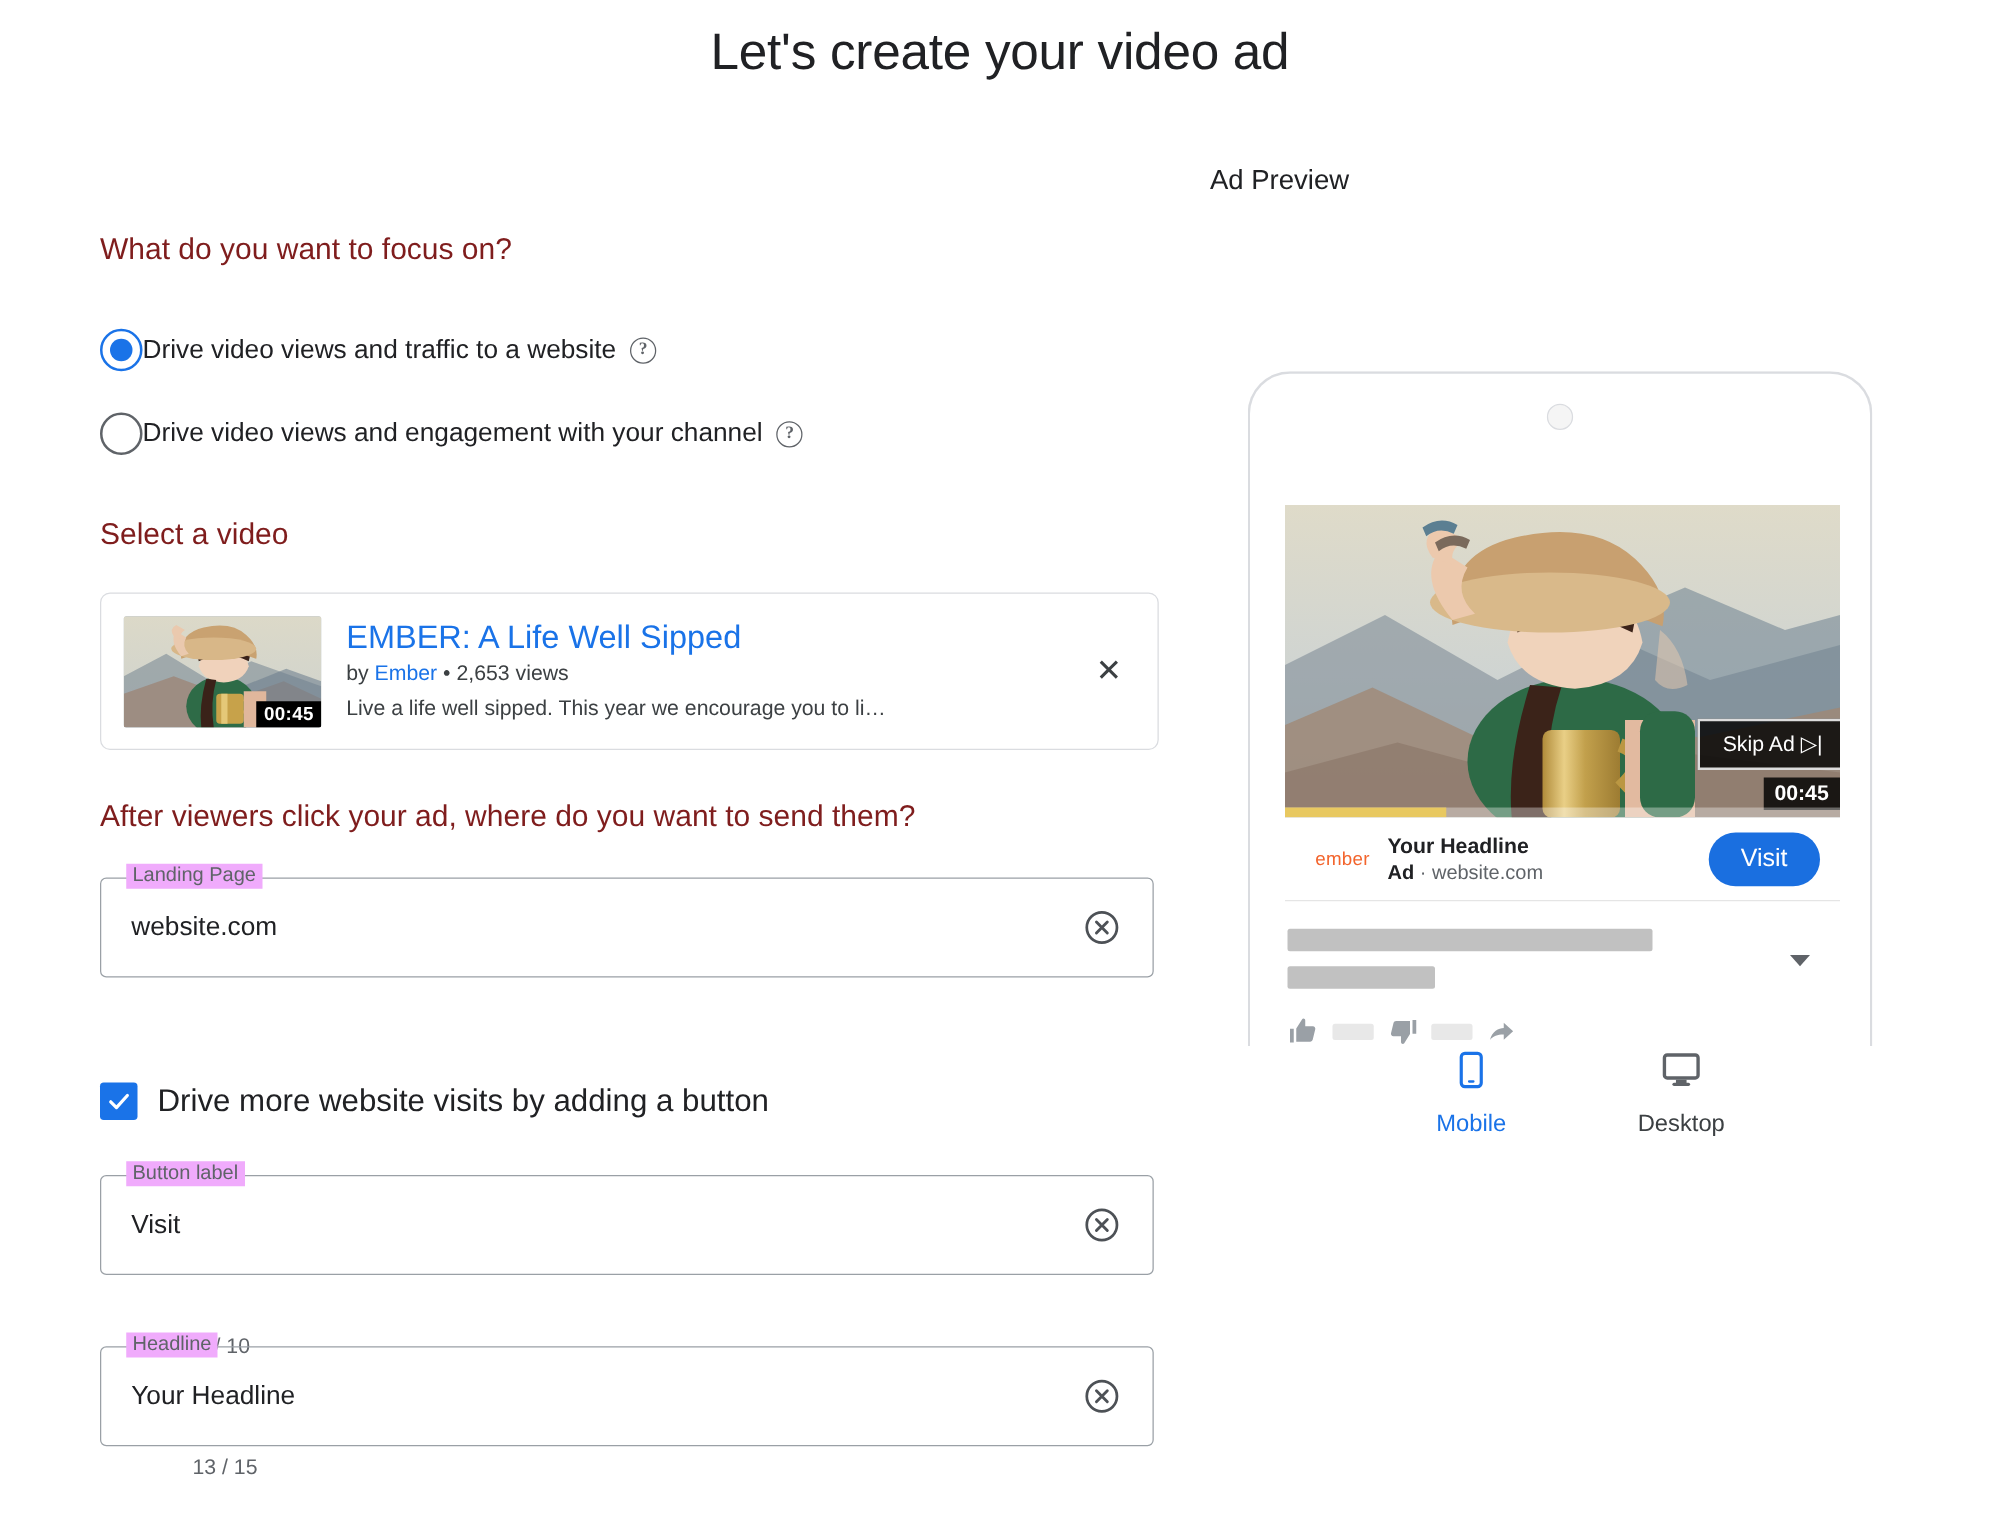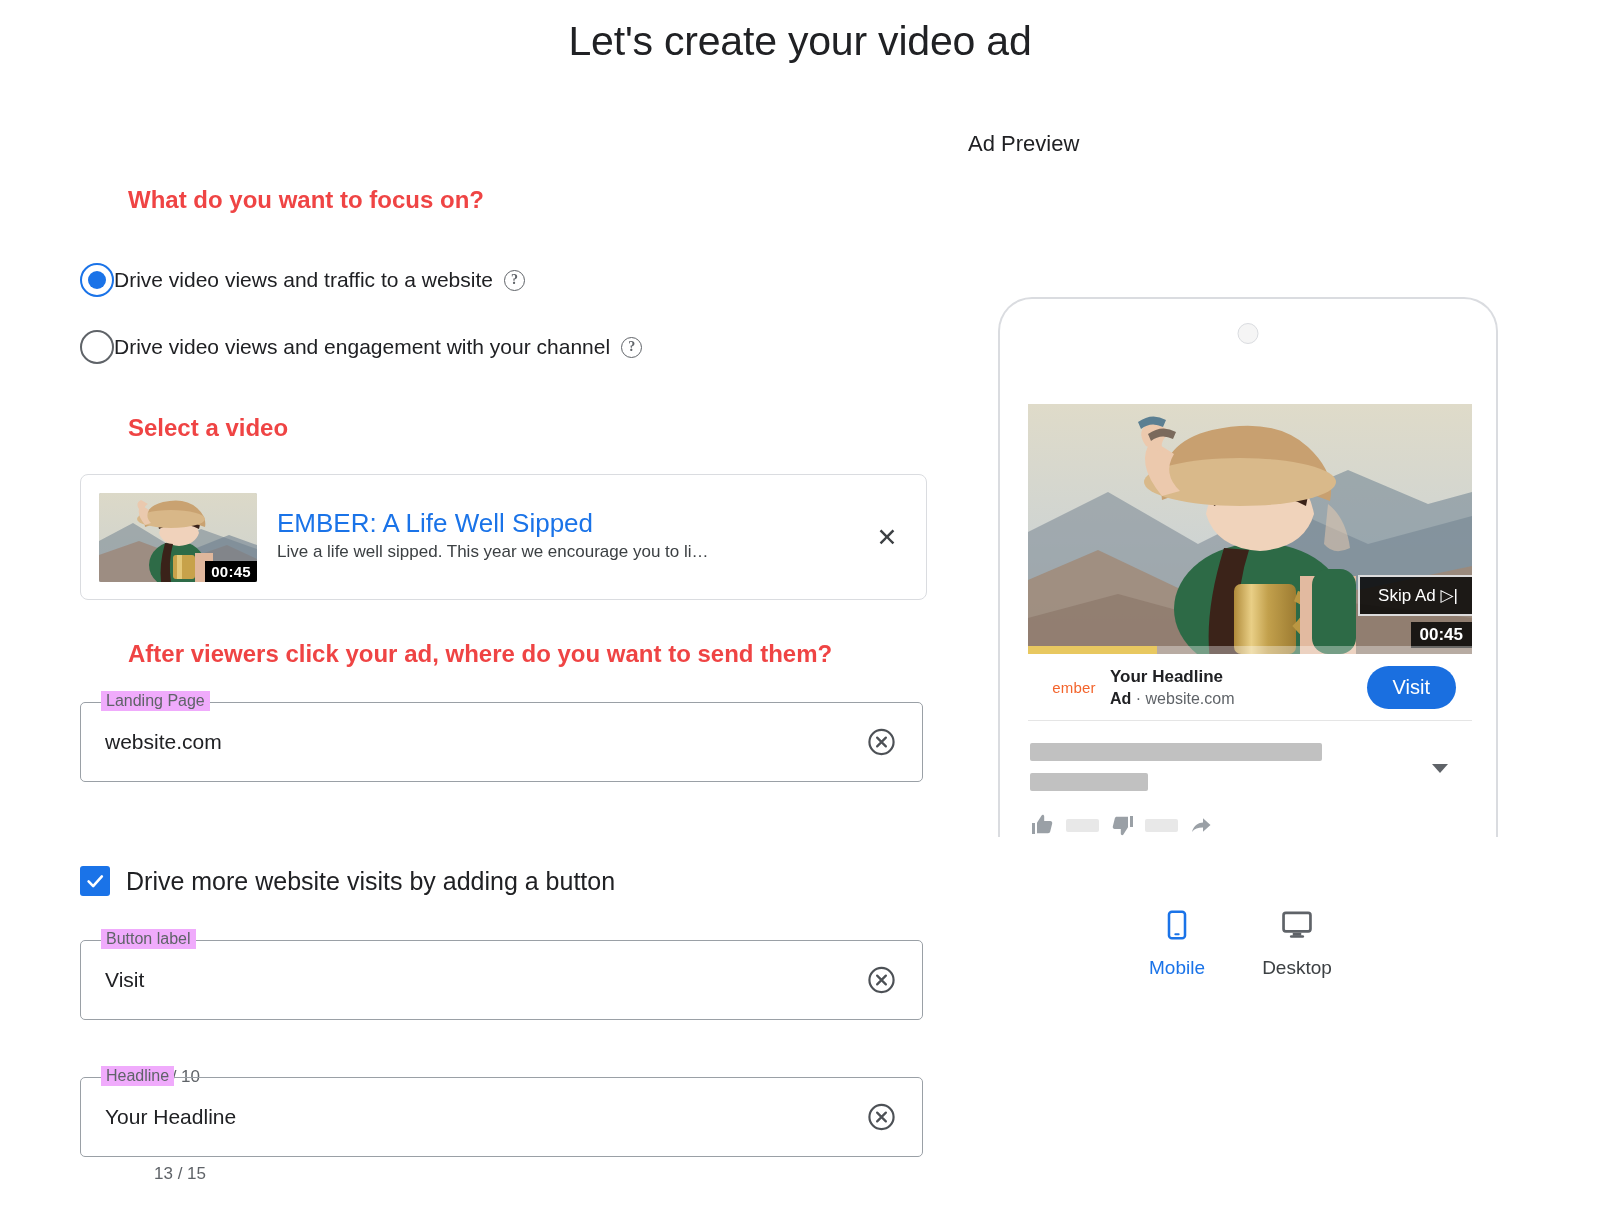--- a/index.html
+++ b/index.html
@@ -21,21 +21,21 @@
   }
   .ad-preview-title {
     position: absolute; top: 131px; left: 968px;
     font-size: 22px; font-weight: 400; color: #202124;
   }
 
   
   .form-col { position: absolute; top: 0; left: 80px; width: 850px; }
 
   .section-heading {
-    font-size: 24px; font-weight: 700; color: #ef4444; margin-left: 48px;
+    font-size: 24px; font-weight: 400; color: #7f1d1d;
   }
   #h-focus { position: absolute; top: 186px; left: 0; }
   #h-select { position: absolute; top: 414px; left: 0; }
   #h-after  { position: absolute; top: 640px; left: 0; }
 
   
   .radio-row { position: absolute; display: flex; align-items: center; }
   #radio-0 { top: 263px; left: 0; }
   #radio-1 { top: 330px; left: 0; }
   .radio {
@@ -195,21 +195,21 @@
   .caret {
     position: absolute; right: 24px; top: 43px;
     width: 0; height: 0; border-left: 8px solid transparent;
     border-right: 8px solid transparent; border-top: 9px solid #5f6368;
     cursor: pointer;
   }
   .actions { display: flex; align-items: center; gap: 10px; margin-top: 22px; }
   .pill { width: 33px; height: 13px; background: #e8e8e8; border-radius: 2px; }
 
   
-  .device-toggle { position: absolute; top: 908px; left: 1140px; display: flex; gap: 46px; }
+  .device-toggle { position: absolute; top: 839px; left: 1140px; display: flex; gap: 94px; }
   .device { width: 74px; text-align: center; cursor: pointer; }
   .device .dlabel { margin-top: 11px; font-size: 19px; }
   .device.active .dlabel { color: #1a73e8; }
   .device.inactive .dlabel { color: #3c4043; }
 </style>
 </head>
 <body>
 
 <div class="page">
 
@@ -260,20 +260,21 @@
           <rect x="74" y="62" width="22" height="24" rx="3" fill="#c7a24a"></rect>
           <rect x="78" y="62" width="5" height="24" fill="#e4c878"></rect>
           <path d="M96 66 q9 3 0 12" stroke="#c7a24a" stroke-width="4" fill="none"></path>
           <rect x="96" y="60" width="18" height="29" fill="#e0b79c"></rect>
           </svg><div></div>
         
         <span class="dur">00:45</span>
       </div>
       <div class="video-meta">
         <div class="video-title">EMBER: A Life Well Sipped</div>
+        <div class="video-sub"><span>by </span><span class="chan">Ember</span><span> • 2,653 views</span></div>
         <div class="video-desc">Live a life well sipped. This year we encourage you to li…</div>
       </div>
       <div class="card-close">✕</div>
     </div>
 
     <div class="section-heading" id="h-after">After viewers click your ad, where do you want to send them?</div>
 
     <div class="field" id="field-landing">
       <div class="box"></div>
       <div class="legend">Landing Page</div>

